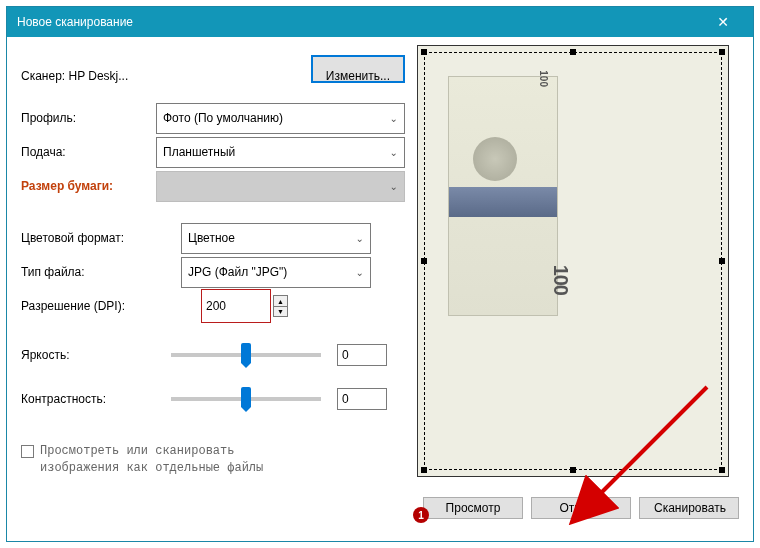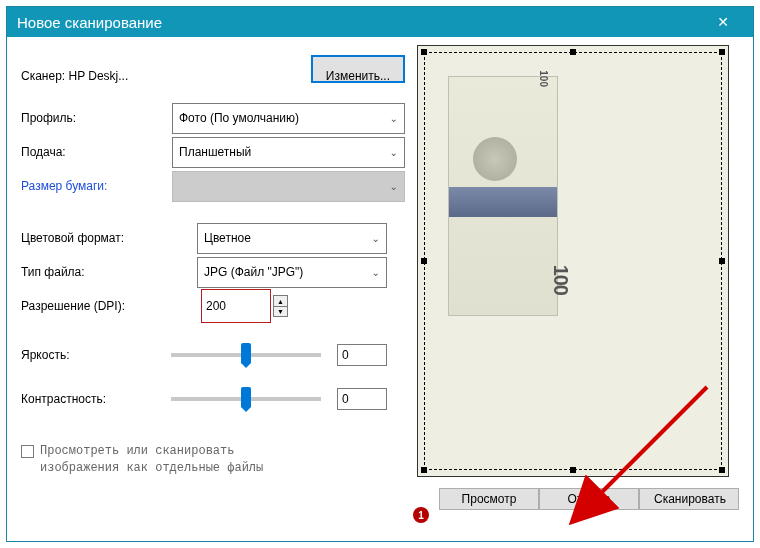--- a/index.html
+++ b/index.html
@@ -1,33 +1,33 @@
 <!DOCTYPE html>
 <html><head>
 <meta charset="utf-8">
 <style>
   * { box-sizing: border-box; }
   body { margin: 0; padding: 6px; font-family: "Segoe UI", Tahoma, sans-serif; font-size: 12px; color: #000; background: #fff; }
   .outer { border: 1px solid #1a87a7; width: 748px; height: 536px; background: #fff; position: relative; }
   .titlebar { height: 30px; background: #1296b8; color: #fff; display: flex; align-items: center; padding: 0 10px; }
-  .titlebar .title { flex: 1; font-size: 15px; }
+  .titlebar .title { flex: 1; font-size: 12px; }
   .titlebar .close { width: 40px; text-align: center; font-size: 14px; cursor: pointer; }
   .content { display: flex; height: 456px; }
   .left { width: 410px; padding: 10px 12px 0 14px; position: relative; }
   .right { flex: 1; padding: 8px 8px 0 0; }
   .scanner-row { display: flex; align-items: flex-end; height: 36px; }
   .scanner-row .scanner-label { flex: 1; font-weight: 400; }
   .btn { background: #e1e1e1; border: 1px solid #adadad; padding: 2px 14px; height: 22px; font-family: inherit; font-size: 12px; cursor: pointer; }
   .btn.highlight { border: 2px solid #0078d7; padding: 12px 13px; }
   .form-row { display: flex; align-items: center; height: 34px; }
   .form-label { width: 135px; }
-  .form-label.disabled { color: #1d4ed8; }
+  .form-label.disabled { color: #c2410c; font-weight: bold; }
   .form-label.narrow { width: 160px; }
   .form-label.wide { width: 180px; }
-  .select { flex: 1; height: 31px; border: 1px solid #7a7a7a; background: #fff; display: flex; align-items: center; padding: 0 6px; position: relative; cursor: pointer; max-width: 260px; margin-left: 16px; }
+  .select { flex: 1; height: 31px; border: 1px solid #7a7a7a; background: #fff; display: flex; align-items: center; padding: 0 6px; position: relative; cursor: pointer; max-width: 260px; }
   .select.disabled { background: #ccc; border-color: #bdbdbd; }
   .select .caret { position: absolute; right: 6px; top: 50%; transform: translateY(-50%); font-size: 10px; color: #555; }
   .select.narrow { max-width: 190px; }
   .narrow-input { width: 70px; height: 22px; border: 1px solid #b91c1c; padding: 16px 4px; display: flex; align-items: center; position: relative; }
   .spinner { display: flex; flex-direction: column; margin-left: 2px; }
   .spinner .sp { width: 15px; height: 11px; border: 1px solid #7a7a7a; font-size: 7px; display: flex; align-items: center; justify-content: center; cursor: pointer; background: #f0f0f0; }
   .spinner .sp:first-child { border-bottom: none; }
   .slider-row { display: flex; align-items: center; height: 44px; }
   .slider-row .form-label { width: 150px; }
   .slider-track { width: 150px; height: 4px; background: #c8c8c8; position: relative; }
@@ -43,21 +43,21 @@
   .marching { position: absolute; left: 6px; top: 6px; right: 6px; bottom: 6px; border: 1px dashed #000; }
   .handle { position: absolute; width: 6px; height: 6px; background: #000; }
   .h-tl { left: 3px; top: 3px; } .h-tm { left: 50%; top: 3px; transform: translateX(-50%); } .h-tr { right: 3px; top: 3px; }
   .h-ml { left: 3px; top: 50%; transform: translateY(-50%); } .h-mr { right: 3px; top: 50%; transform: translateY(-50%); }
   .h-bl { left: 3px; bottom: 3px; } .h-bm { left: 50%; bottom: 3px; transform: translateX(-50%); } .h-br { right: 3px; bottom: 3px; }
   .bill { position: absolute; left: 30px; top: 30px; width: 110px; height: 240px; background: linear-gradient(#eaeada, #e0e0d0); border: 1px solid #c0c0b0; }
   .bill::before { content: ""; position: absolute; left: 0; right: 0; top: 110px; height: 30px; background: linear-gradient(#7a8aa8, #5a6a88); }
   .bill .den1 { position: absolute; right: 8px; top: 10px; font-size: 10px; font-weight: bold; color: #555; transform: rotate(90deg); transform-origin: right top; }
   .bill .den2 { position: absolute; right: 8px; bottom: 20px; font-size: 20px; font-weight: bold; color: #555; transform: rotate(90deg); transform-origin: right bottom; letter-spacing: -1px; }
   .bill .face { position: absolute; left: 24px; top: 60px; width: 44px; height: 44px; border-radius: 50%; background: radial-gradient(#c8c8b8, #a8a898); }
-  .footer { position: absolute; right: 14px; bottom: 31px; display: flex; gap: 0; align-items: center; }
+  .footer { position: absolute; right: 14px; bottom: 22px; display: flex; gap: 8px; align-items: center; }
   .footer .btn { width: 100px; }
   .annot-badge { width: 16px; height: 16px; border-radius: 50%; background: #b40000; color: #fff; font-size: 10px; font-weight: bold; display: flex; align-items: center; justify-content: center; position: absolute; }
   .arrow-svg { position: absolute; pointer-events: none; }
 </style>
 </head>
 <body>
 
 <div class="outer">
   <div class="titlebar">
     <div class="title">Новое сканирование</div>

